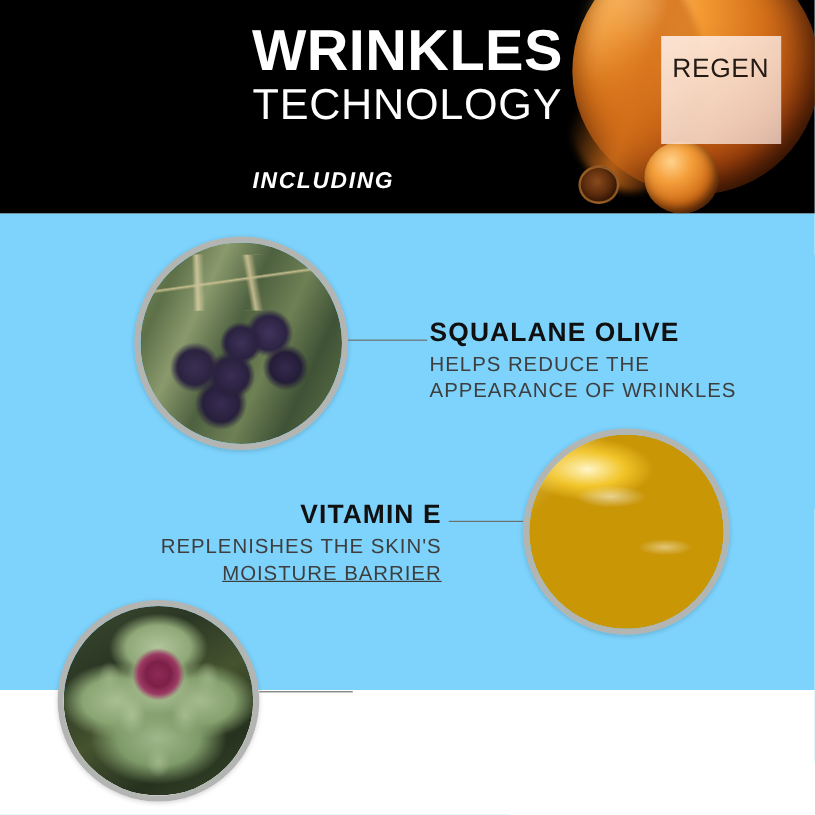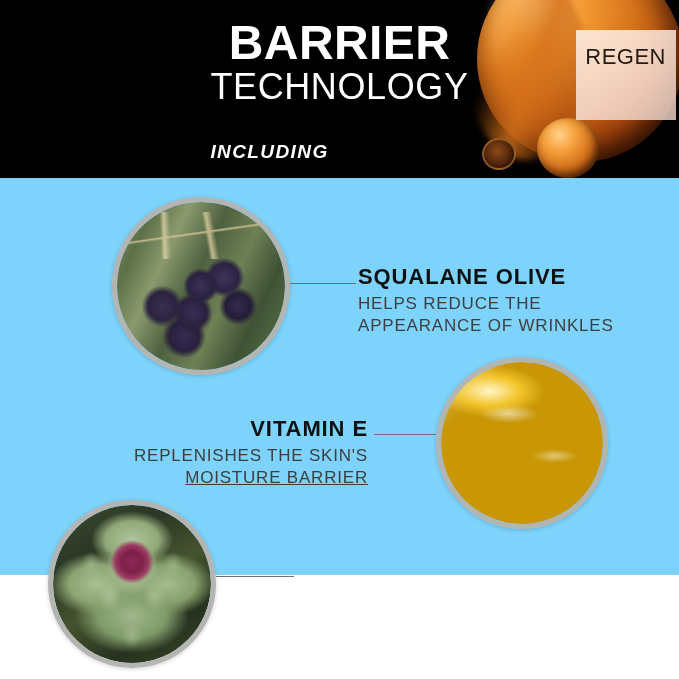--- a/index.html
+++ b/index.html
@@ -94,21 +94,21 @@
     top: -10px;
     width: 170px;
     height: 120px;
     background: radial-gradient(ellipse at 50% 50%, rgba(255,190,110,0.18), rgba(0,0,0,0) 70%);
     filter: blur(4px);
   }
 
   
   .regen-badge {
     position: absolute;
-    left: 576px;
+    left: 551px;
     top: 30px;
     width: 100px;
     height: 90px;
     background: linear-gradient(145deg, rgba(255,238,228,0.90), rgba(244,216,203,0.80));
     box-sizing: border-box;
     padding: 14px 10px 8px 0;
     text-align: right;
     z-index: 4;
   }
   .regen-word {
@@ -305,21 +305,21 @@
     <div class="droplet-rim"></div>
     <div class="droplet-small"></div>
     <div class="droplet-tiny"></div>
   </div>
 
   <div class="regen-badge">
     <div class="regen-word">REGEN</div>
   </div>
 
   <div class="headline-wrap">
-    <div class="head-line2">BARRIER</div>
+    <div class="head-line2">WRINKLES</div>
     <div class="head-line3">TECHNOLOGY</div>
   </div>
 
   <div class="head-including">INCLUDING</div>
 </div>
 
 <div class="ingredients">
 
   <div class="ing-circle" style="left:112px; top:19px; width:178px; height:178px;">
     <div class="ing-photo photo-olive"></div>

